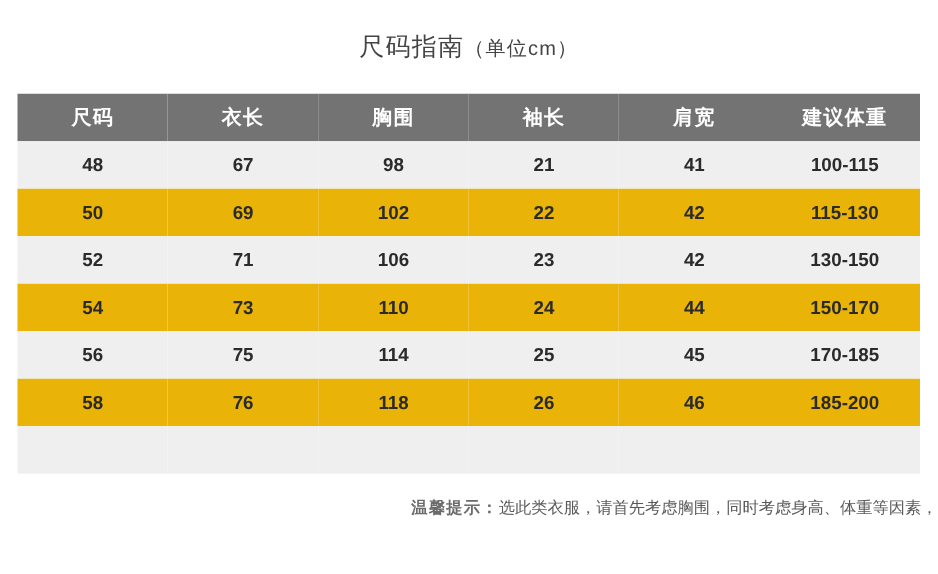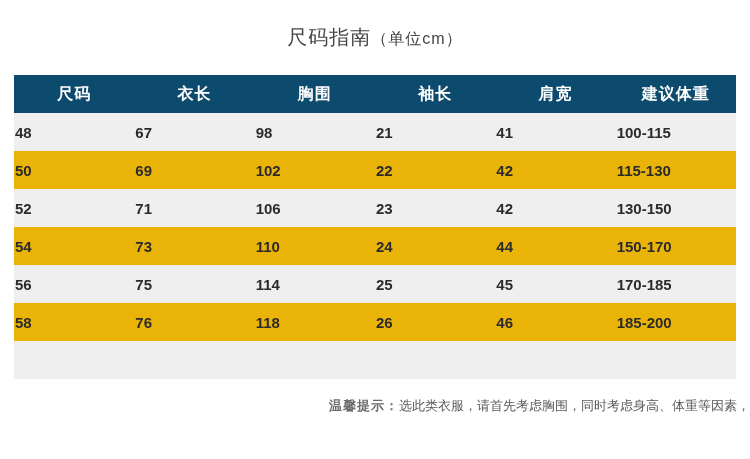--- a/index.html
+++ b/index.html
@@ -33,30 +33,31 @@
   .title .unit {
     font-size: 16px;
   }
   table.size-table {
     width: 722px;
     margin: 0 auto;
     border-collapse: collapse;
     table-layout: fixed;
   }
   table.size-table th {
-    background: #0c4a6e;
+    background: #737373;
     color: #ffffff;
     font-size: 16px;
     font-weight: bold;
     height: 36px;
     letter-spacing: 1px;
     border: none;
     margin-top: 44px;
   }
   table.size-table td {
+    text-align: center;
     font-size: 15px;
     height: 36px;
     color: #2b2b2b;
     font-weight: bold;
     border: none;
   }
   table.size-table tr.odd td {
     background: #efefef;
   }
   table.size-table tr.even td {

